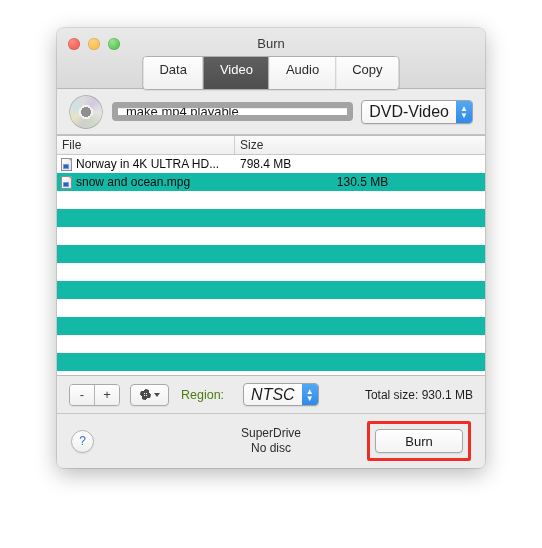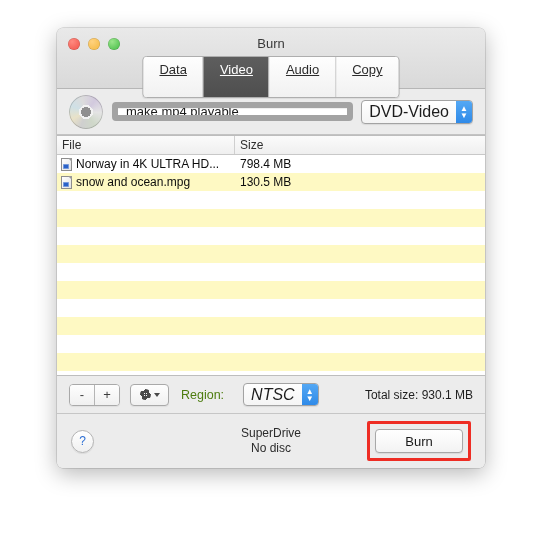--- a/index.html
+++ b/index.html
@@ -70,28 +70,27 @@
     transform: translateX(-50%);
     top: 28px;
     display: flex;
     border: 1px solid #aeaeae;
     border-radius: 4px;
     overflow: hidden;
     box-shadow: 0 1px 1px rgba(0,0,0,0.07);
     background: #fdfdfd;
   }
   .tab {
-    padding: 5px 16px 20px;
+    padding: 5px 16px 12px;
     font-size: 13px;
     color: #2b2b2b;
     background: linear-gradient(to bottom, #fefefe, #f1f1f1);
     border-right: 1px solid #b7b7b7;
     cursor: default;
     line-height: 15px;
-    text-decoration: underline;
   }
   .tab:last-child { border-right: none; }
   .tab.active {
     background: linear-gradient(to bottom, #5e5e5e, #4e4e4e);
     color: #ffffff;
   }
 
   
   .namerow {
     flex: none;
@@ -193,21 +192,21 @@
 
   .rows { flex: 1 1 auto; position: relative; }
   .row {
     height: 18px;
     display: flex;
     align-items: center;
     font-size: 12px;
     color: #0d0d0d;
     box-sizing: border-box;
   }
-  .row.alt { background: #fef9c3; }
+  .row.alt { background: #14b8a6; text-align: center; }
   .row .cfile {
     width: 178px;
     display: flex;
     align-items: center;
     padding-left: 4px;
     box-sizing: border-box;
     overflow: hidden;
     white-space: nowrap;
   }
   .row .csize {

